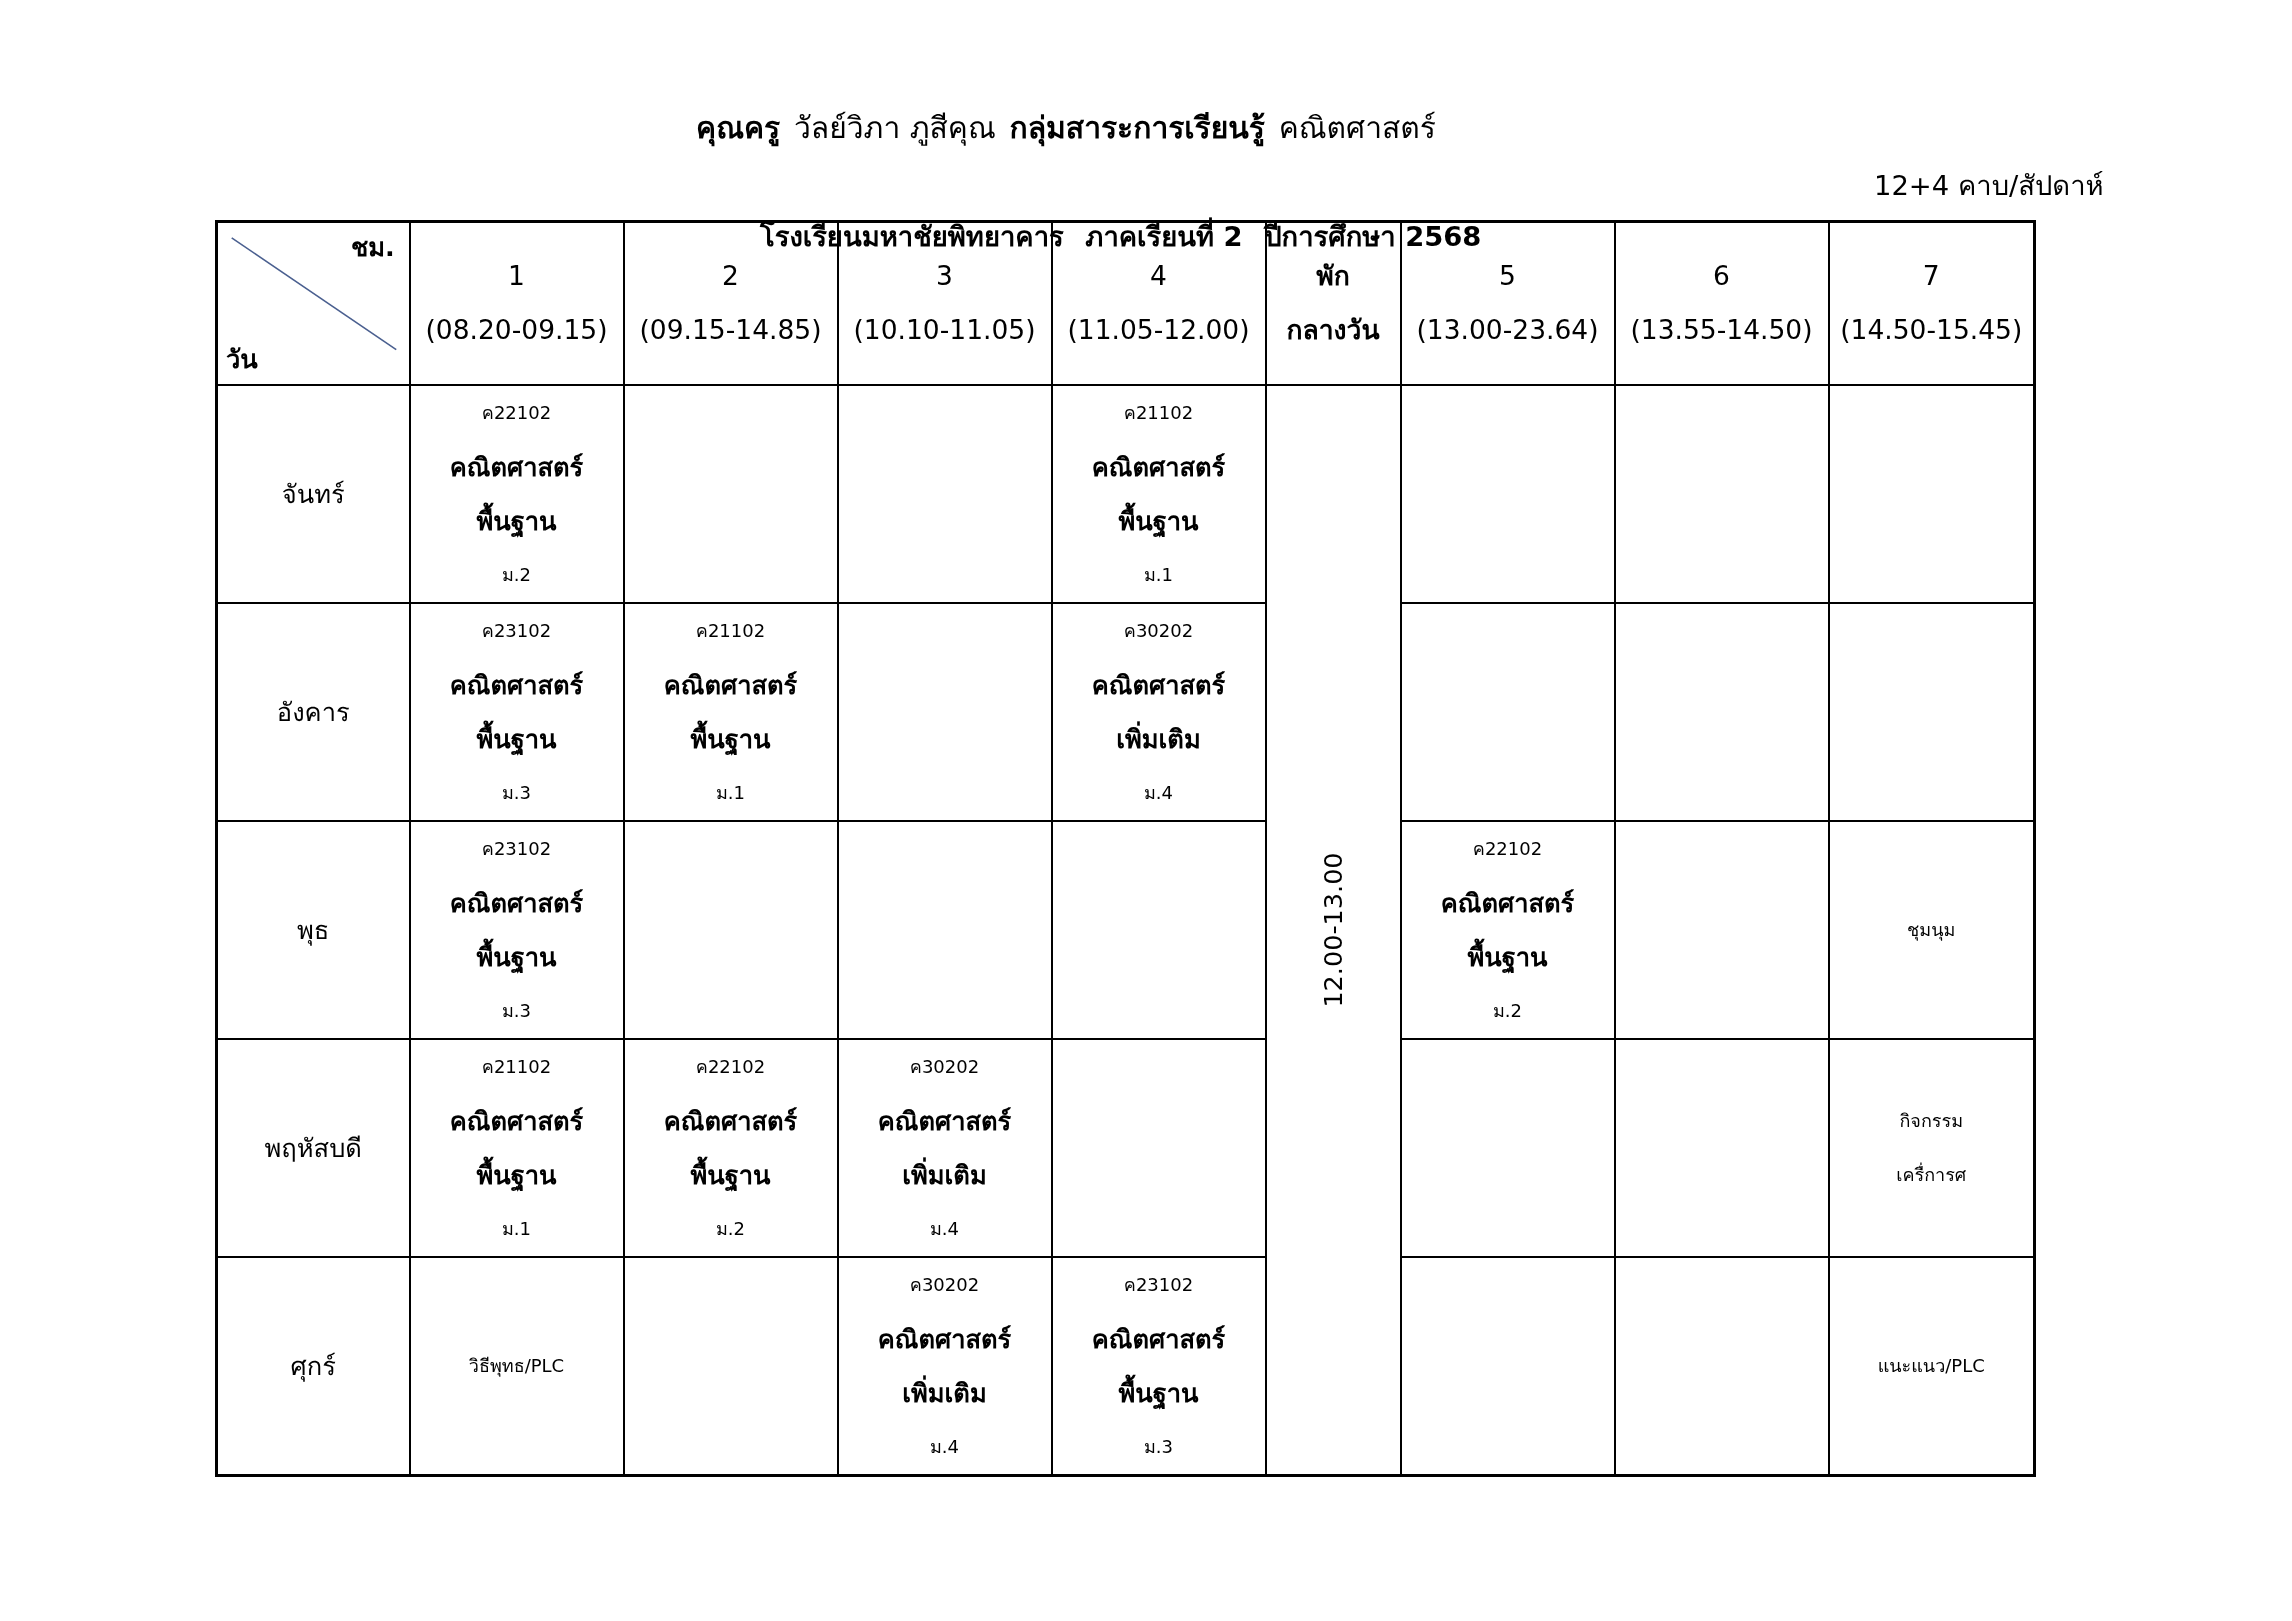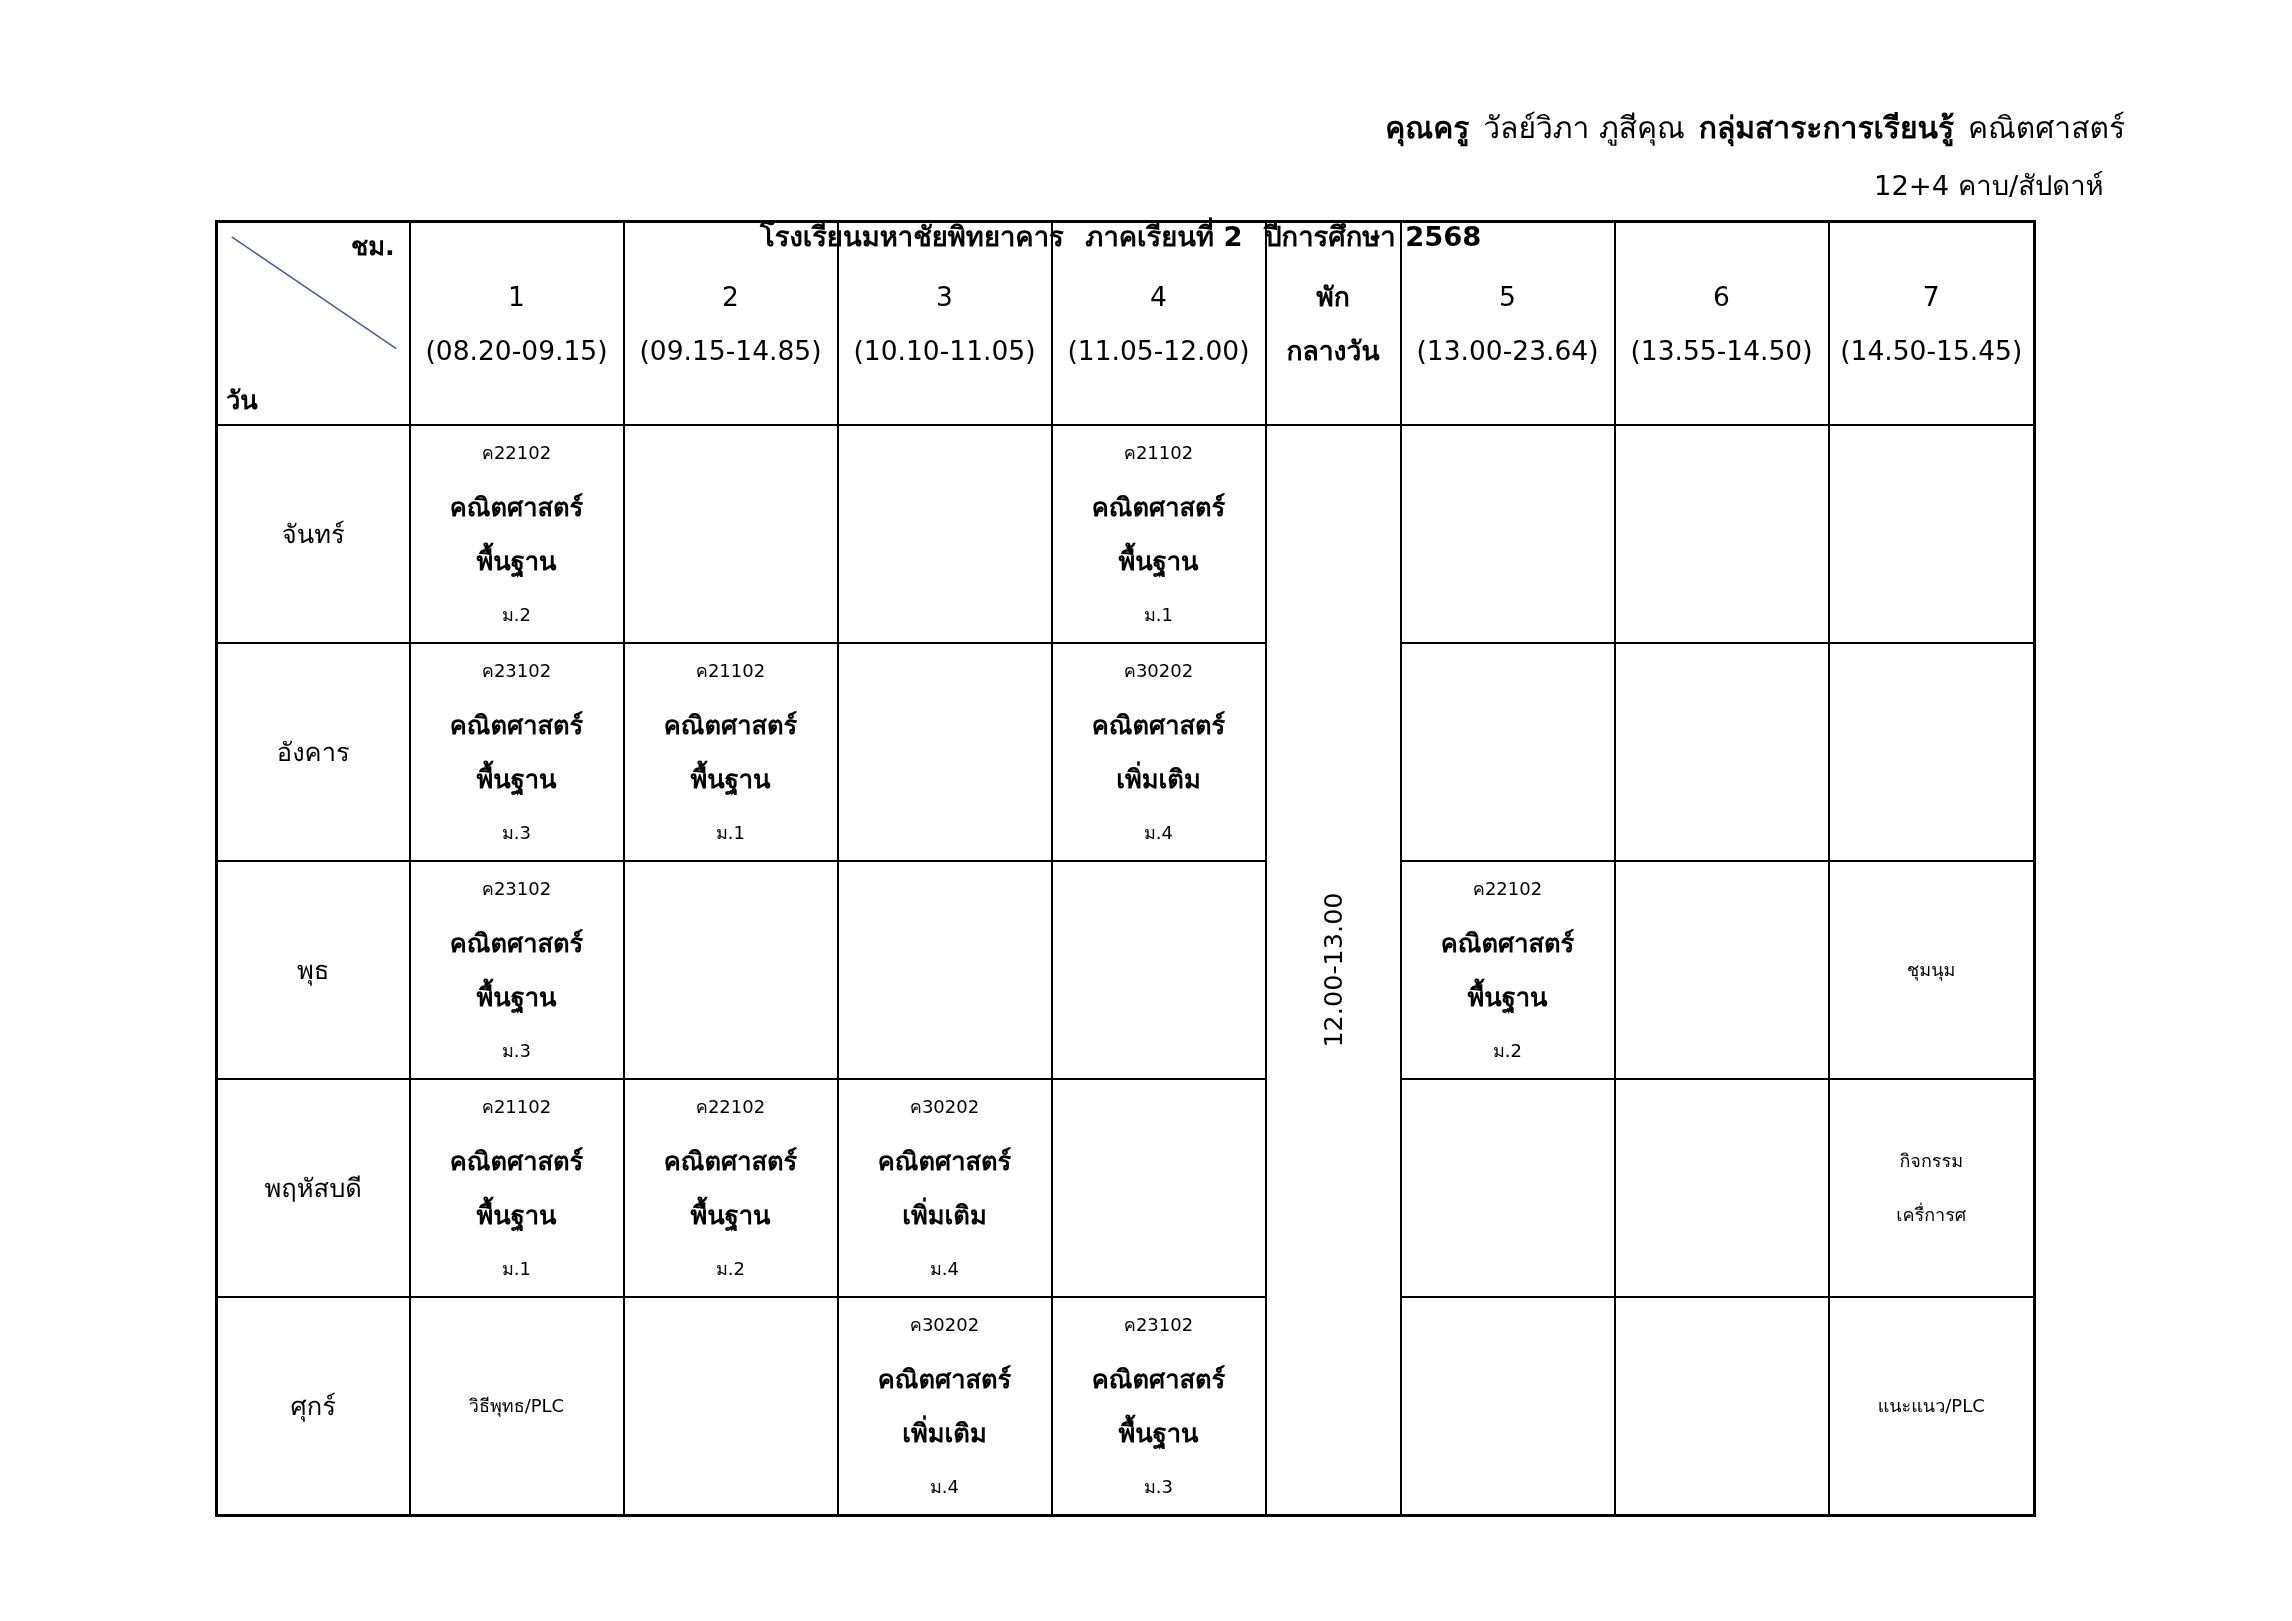--- a/index.html
+++ b/index.html
@@ -13,21 +13,21 @@
       position: relative;
       overflow: hidden;
       font-family: "DejaVu Sans", "Liberation Sans", sans-serif;
       color: #000;
     }
     .title1 {
       position: absolute;
       left: 0;
       width: 2132px;
       top: 104px;
-      text-align: right;
+      text-align: center;
       font-size: 30px;
       line-height: 47px;
       white-space: nowrap;
     }
     .title1 span { margin: 0 6.9px; }
     .title2 {
       position: absolute;
       left: 760px;
       top: 167px;
       font-size: 27.4px;
@@ -62,21 +62,21 @@
       vertical-align: middle;
       font-weight: normal;
       font-size: 25.5px;
       line-height: 54px;
     }
     table.tt tr.day-row td { border-bottom: 2.9px solid #000; }
     .hdr-num { display: block; font-size: 26.5px; line-height: 54px; }
     .hdr-time { display: block; font-size: 26.5px; line-height: 54px; }
     .corner {
       position: relative;
-      height: 201px;
+      height: 159px;
     }
     .corner svg { position: absolute; left: 0; top: 0; }
     .corner .c-hour {
       position: absolute;
       right: 13.7px;
       top: 5.9px;
       font-weight: bold;
       font-size: 25.5px;
       line-height: 35px;
     }

